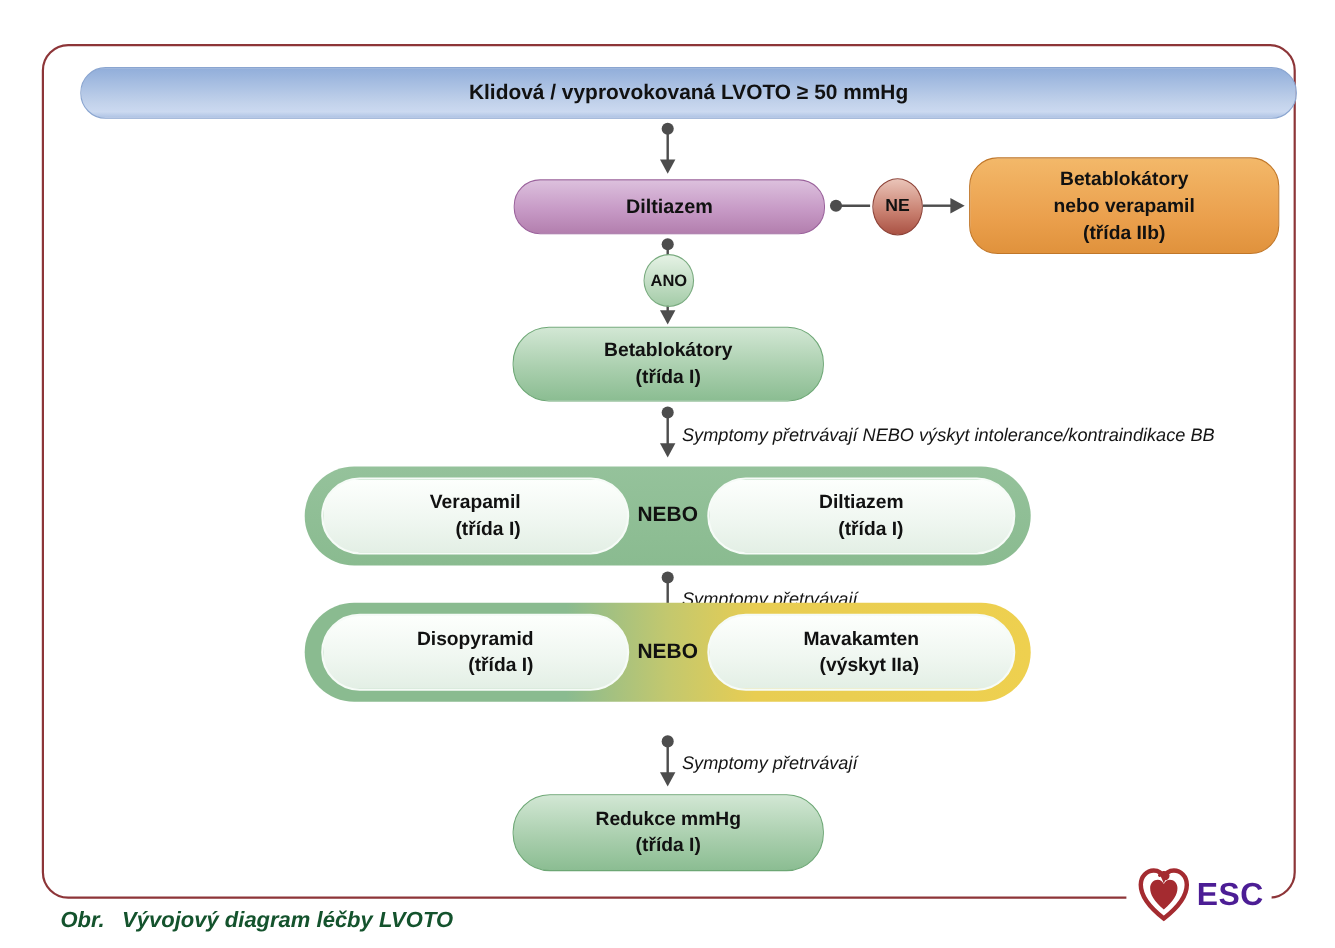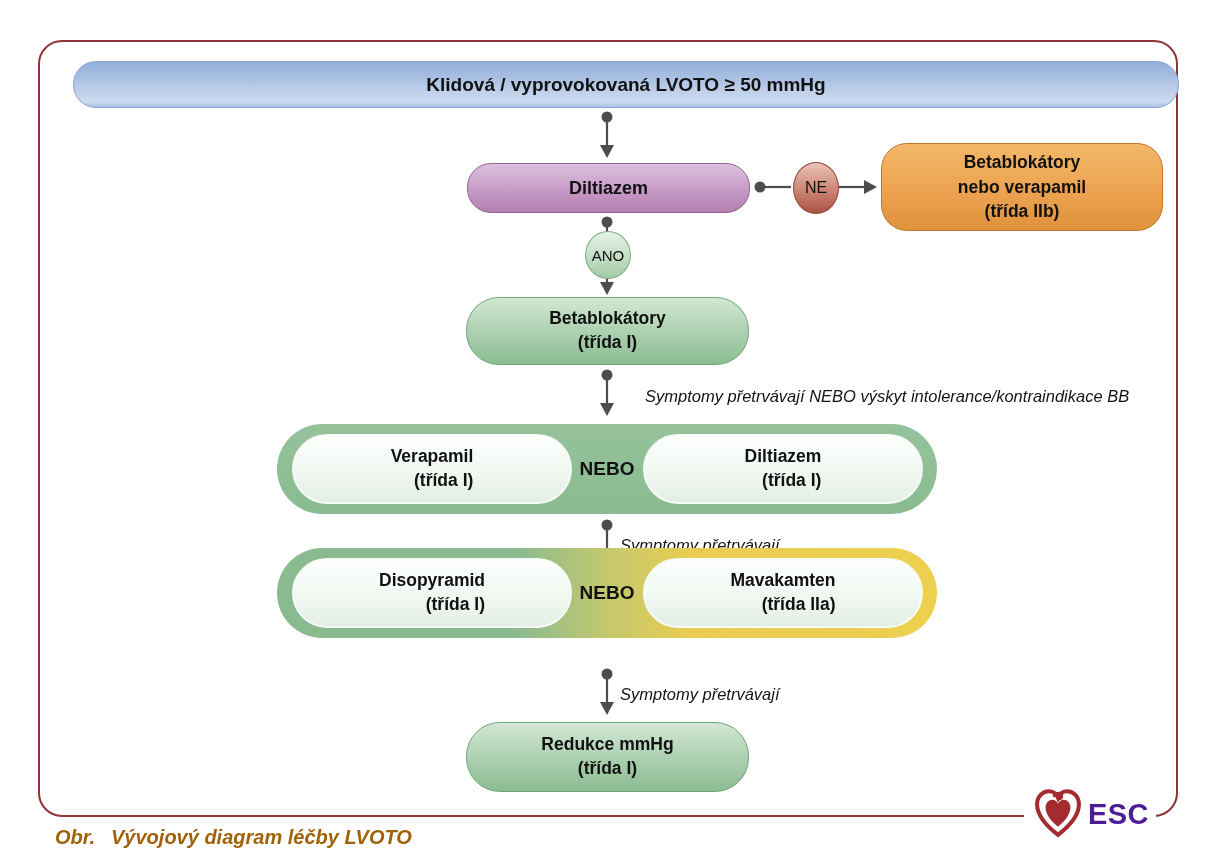--- a/index.html
+++ b/index.html
@@ -20,21 +20,21 @@
     background:linear-gradient(180deg,#91aeda 0%,#c2d2eb 70%,#cbd9f0 88%,#aec3e4 100%);
     border:1px solid #8aa5d0;font-size:19px;
   }
   .symptoms-box{
     left:467px;top:163px;width:281px;height:48px;border-radius:24px;
     background:linear-gradient(180deg,#dcc0dd 0%,#c79ac6 55%,#b37fae 100%);
     border:1.5px solid #9a619b;font-size:18px;
   }
   .badge{
     position:absolute;display:flex;align-items:center;justify-content:center;
-    border-radius:50%;font-weight:normal;text-align:center;
+    border-radius:50%;font-weight:bold;text-align:center;
   }
   .no-badge{
     left:793px;top:162px;width:44px;height:50px;font-size:16px;
     background:linear-gradient(180deg,#eac4b8 0%,#c87f6f 60%,#aa5244 100%);
     border:1.5px solid#8d4237;
   }
   .yes-badge{
     left:585px;top:231px;width:44px;height:46px;font-size:15px;
     background:linear-gradient(180deg,#e5f2e5 0%,#c2ddc4 55%,#a4cca8 100%);
     border:1.5px solid #79ab7f;
@@ -72,33 +72,33 @@
     display:flex;align-items:center;justify-content:center;
     font-weight:bold;font-size:19px;pointer-events:none;
   }
   .connectors{position:absolute;left:0;top:0;}
   .connectors line{stroke:#4d4d4d;stroke-width:2.2;}
   .connectors circle,.connectors polygon{fill:#4d4d4d;}
   .cond-label{
     position:absolute;left:620px;font-style:italic;font-size:16.5px;
     white-space:nowrap;color:#141414;
   }
-  .cond-1{top:387px;margin-left:25px;}
+  .cond-1{top:387px;}
   .cond-2{top:536px;}
   .cond-3{top:685px;}
   .esc-logo{
     position:absolute;left:1024px;top:784px;width:132px;height:60px;
     background:#ffffff;display:flex;align-items:center;justify-content:center;
     gap:3px;z-index:6;
   }
   .esc-logo svg{display:block;}
   .esc-text{font-weight:bold;font-size:29px;letter-spacing:0.5px;color:#4c1d95;}
   .caption{
     position:absolute;left:55px;top:826px;font-weight:bold;font-style:italic;
-    font-size:20px;color:#a16207;
+    font-size:20px;color:#14532d;
   }
   .caption .cap-text{margin-left:16px;}
 </style>
 </head>
 <body>
 
 <div class="frame"></div>
 
 <svg class="connectors" width="1214" height="862" aria-hidden="true">
   <g>
@@ -160,21 +160,21 @@
 (třída I)</div>
 </div>
 
 <div class="cond-label cond-2">Symptomy přetrvávají</div>
 
 <div class="or-group or-group-2">
   <div class="inner-pill inner-left">Disopyramid
 (třída I)</div>
   <div class="nebo">NEBO</div>
   <div class="inner-pill inner-right">Mavakamten
-(třída IIa)</div>
+(výskyt IIa)</div>
 </div>
 
 <div class="cond-label cond-3">Symptomy přetrvávají</div>
 
 <div class="pill green-box septal-box">Redukce mmHg
 (třída I)</div>
 
 <div class="esc-logo">
   <svg width="54" height="54" viewBox="0 0 40 40" aria-hidden="true">
     <path d="M20 35.5 C9 27 4.5 19.5 4.5 12.8 C4.5 7.2 8.6 3.2 13.2 3.2 C16.4 3.2 18.9 5.3 20 8 C21.1 5.3 23.6 3.2 26.8 3.2 C31.4 3.2 35.5 7.2 35.5 12.8 C35.5 19.5 31 27 20 35.5 Z" fill="#ffffff" stroke="#a42b30" stroke-width="3"></path>

